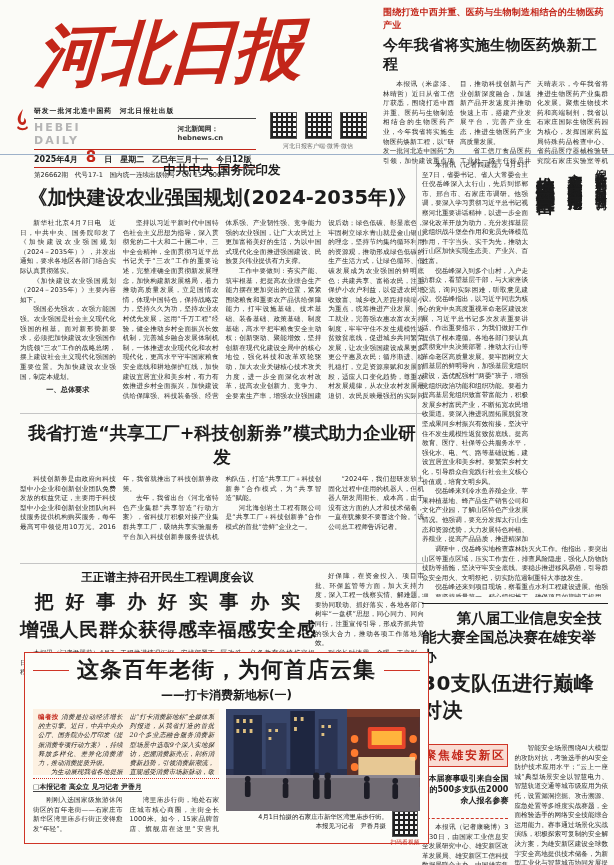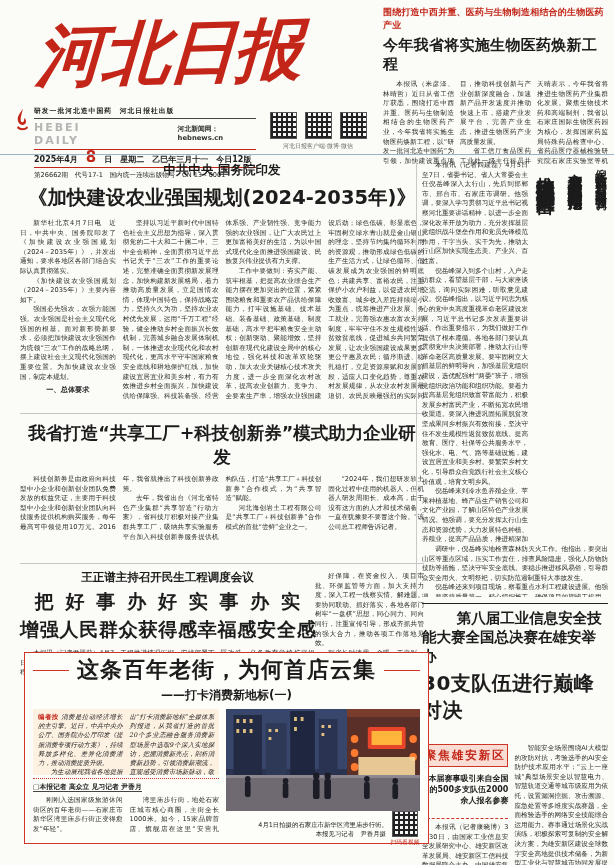--- a/index.html
+++ b/index.html
@@ -91,21 +91,21 @@
   .feat-left { width:49%; display:flex; flex-direction:column; }
   .editor-box { background:#fdf1e2; padding:4px 5px; height:72px; overflow:hidden; }
   .editor-box .ed { font-family:"DejaVu Serif","Liberation Serif",serif; font-style:italic; font-size:6.4px; line-height:9.2px; text-align:justify; }
   .ed-label { color:#c32619; font-weight:bold; font-style:normal; }
   .ed p { text-indent:2em; font-size:6.4px; line-height:9.2px; }
   .byline { border-top:1px dotted #cf3527; margin-top:3px; padding-top:3px; font-size:6.8px; font-weight:bold; }
   .byline span { border-bottom:1px solid #444; }
   .feat-body { margin-top:4px; height:56px; overflow:hidden; }
   .feat-right { width:51%; position:relative; }
   .photo { width:100%; height:102px; display:block; }
-  .photo-cap { font-size:6.4px; text-align:center; margin-top:10px; }
+  .photo-cap { font-size:6.4px; text-align:center; margin-top:2px; }
   .photo-credit { font-size:6.4px; text-align:right; padding-right:34px; }
   .qr-video { position:absolute; right:0; bottom:0; width:30px; text-align:center; }
   .qr-video .qr { width:26px; height:26px; margin:0 auto; }
   .qr-video .cap { color:#c32619; font-size:5.8px; margin-top:1px; }
 </style>
 </head>
 <body>
 
 <div class="page">
 

